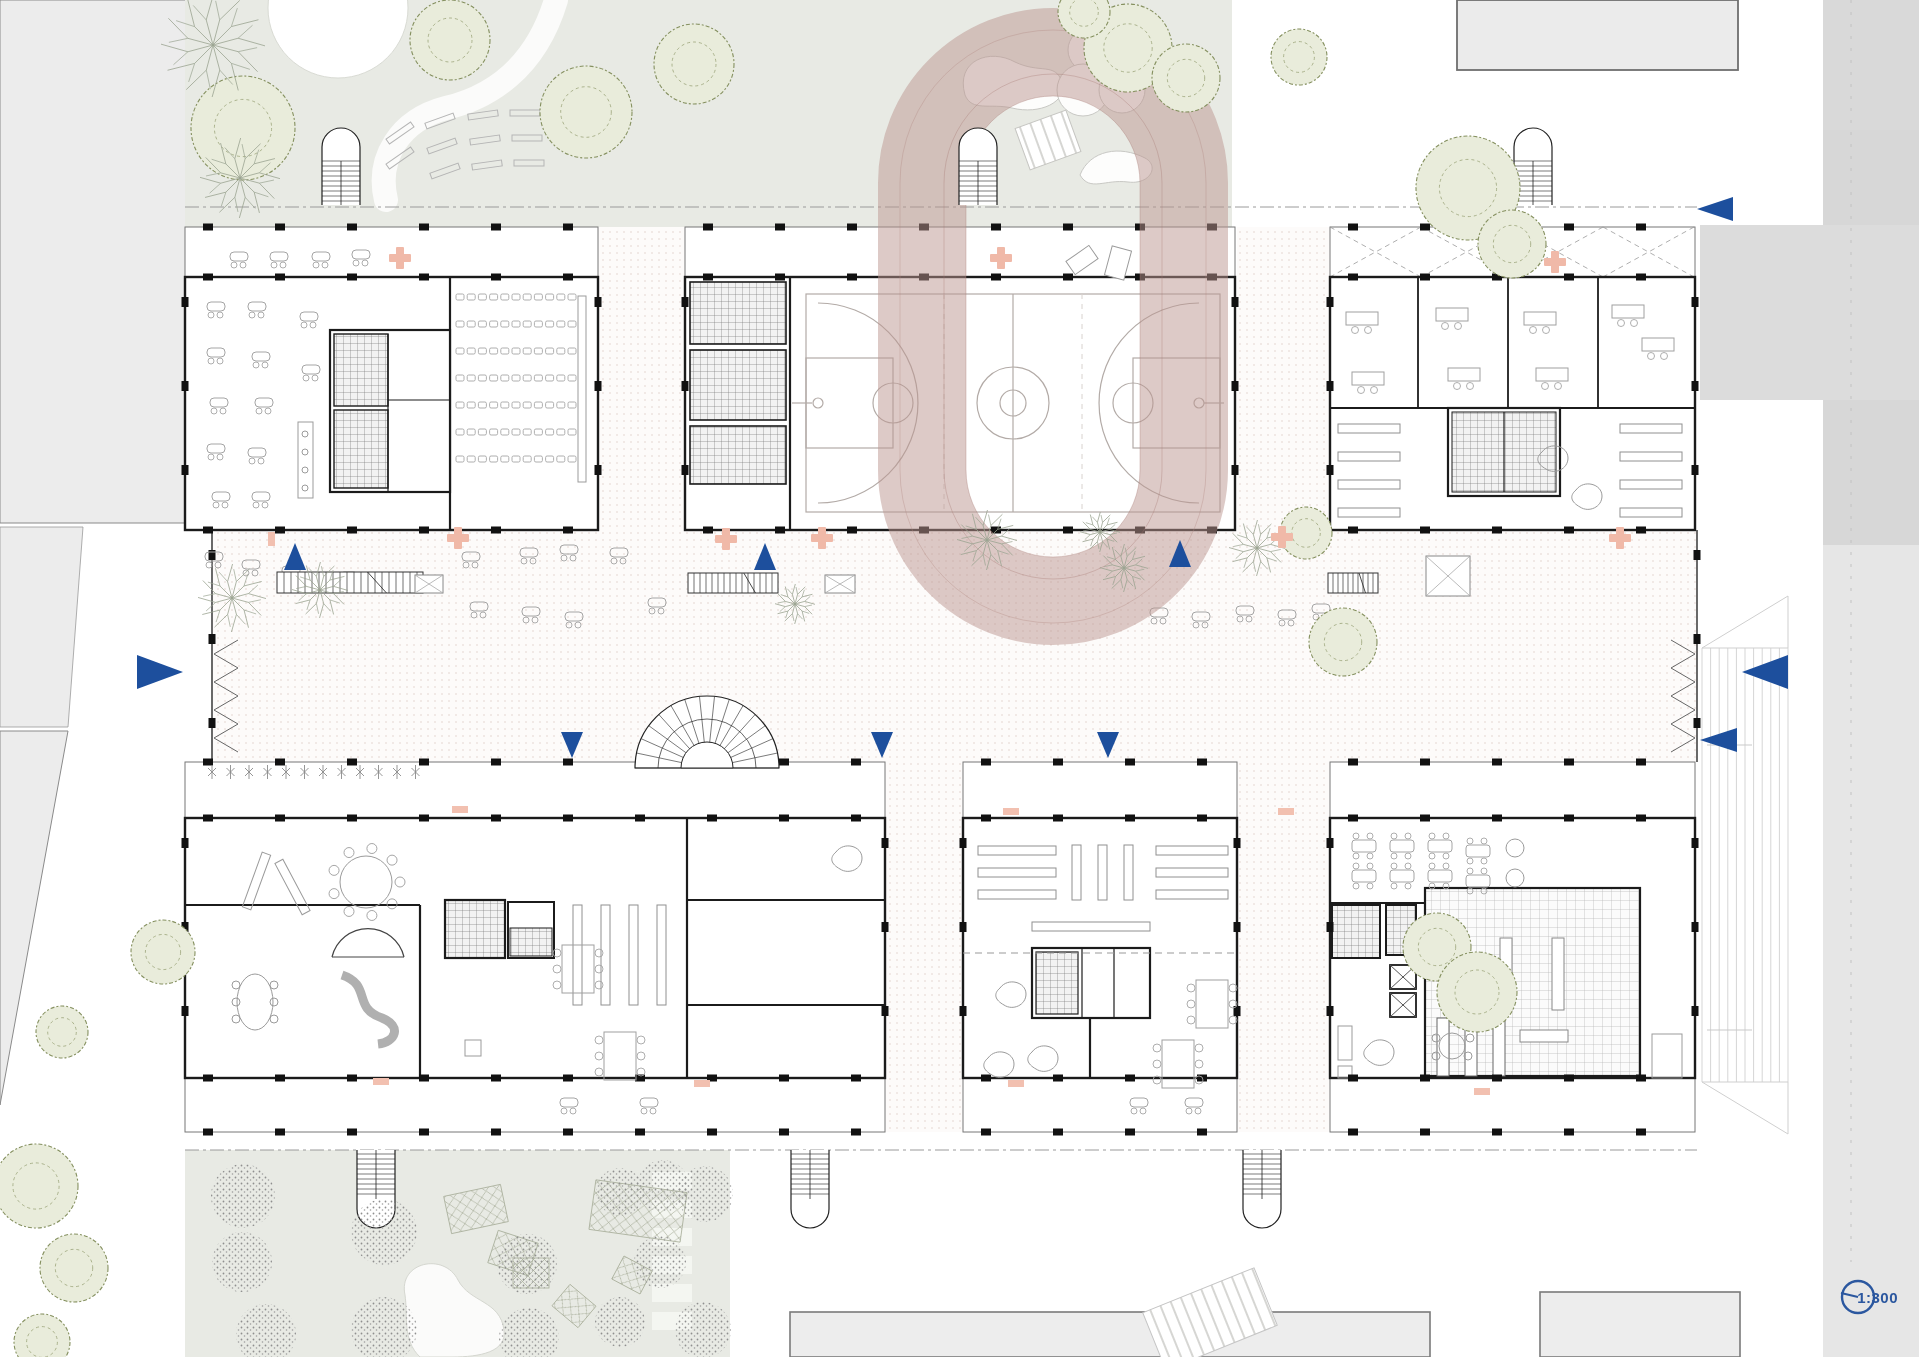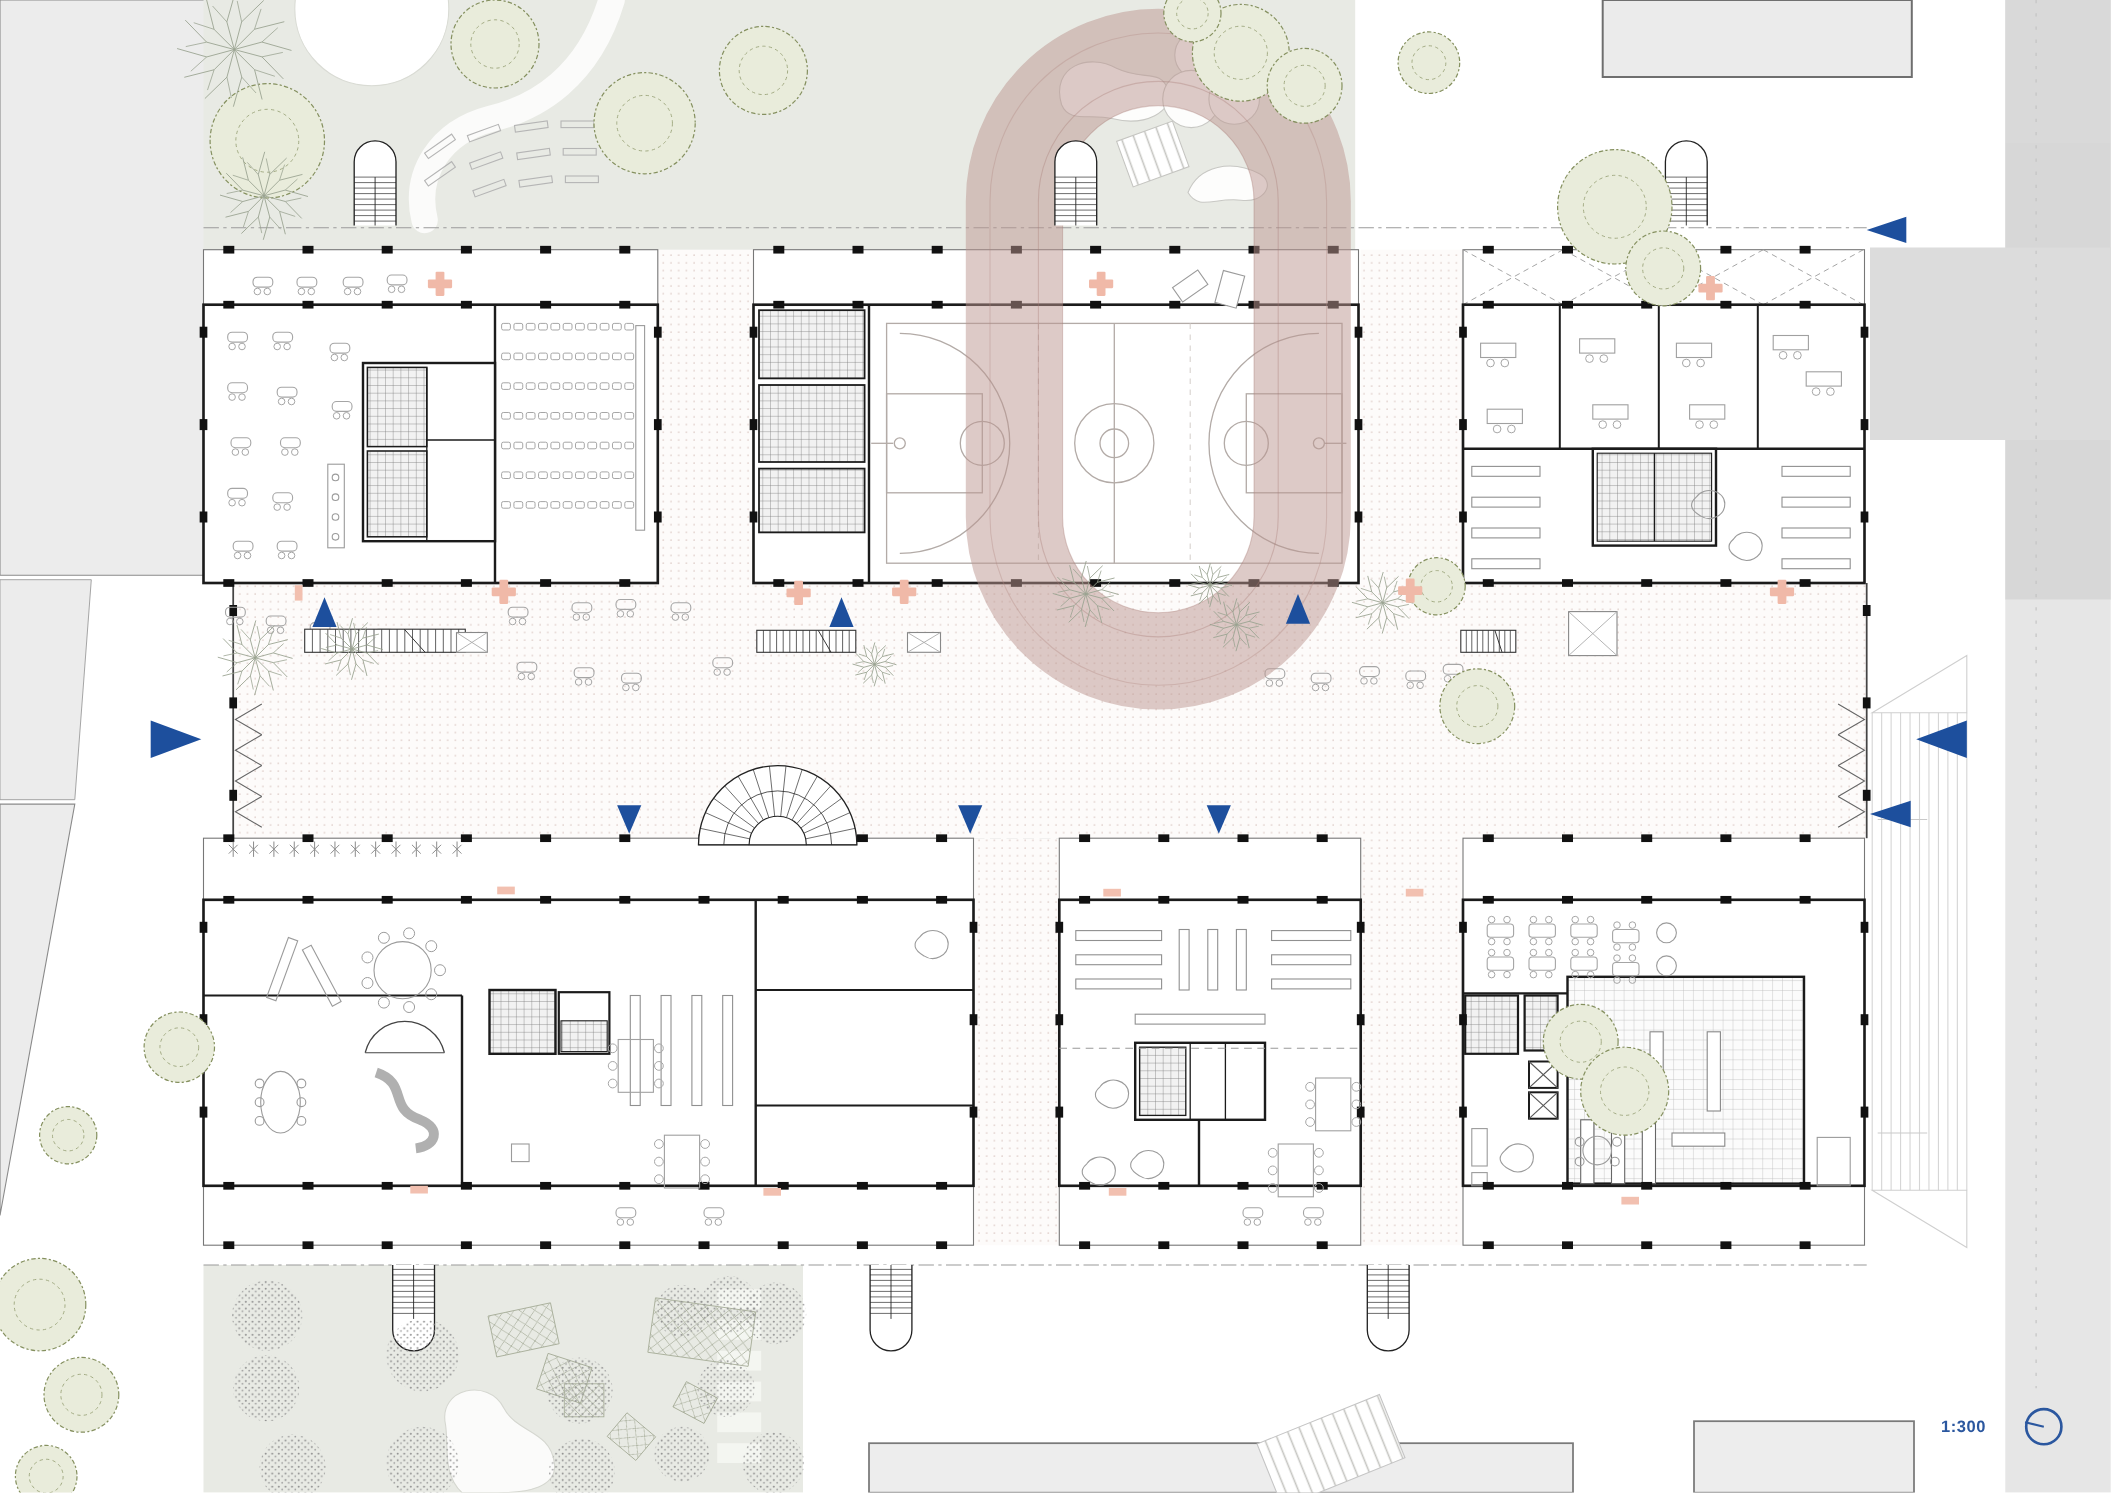--- a/index.html
+++ b/index.html
@@ -1,19 +1,19 @@
 <!DOCTYPE html>
 <html><head>
 <meta charset="utf-8">
 <style>
   html,body{margin:0;padding:0;background:#fff}
   .stage{position:relative;width:1919px;height:1357px;background:#fff;overflow:hidden;
          font-family:"Liberation Sans",sans-serif}
   .stage svg{position:absolute;left:0;top:0}
-  .scale-label{position:absolute;left:1748px;top:1289px;width:74px;text-align:center;
+  .scale-label{position:absolute;left:1824px;top:1289px;width:74px;text-align:right;
                font-weight:bold;font-size:15px;color:#2b579f;letter-spacing:.5px}
 </style>
 </head>
 <body>
 
 <div class="stage">
   <svg id="plan" width="1919" height="1357" viewBox="0 0 1919 1357">
     <defs>
       <pattern id="p-dots" width="7" height="7" patternUnits="userSpaceOnUse">
         <rect width="7" height="7" fill="#fdfbfa"></rect>

